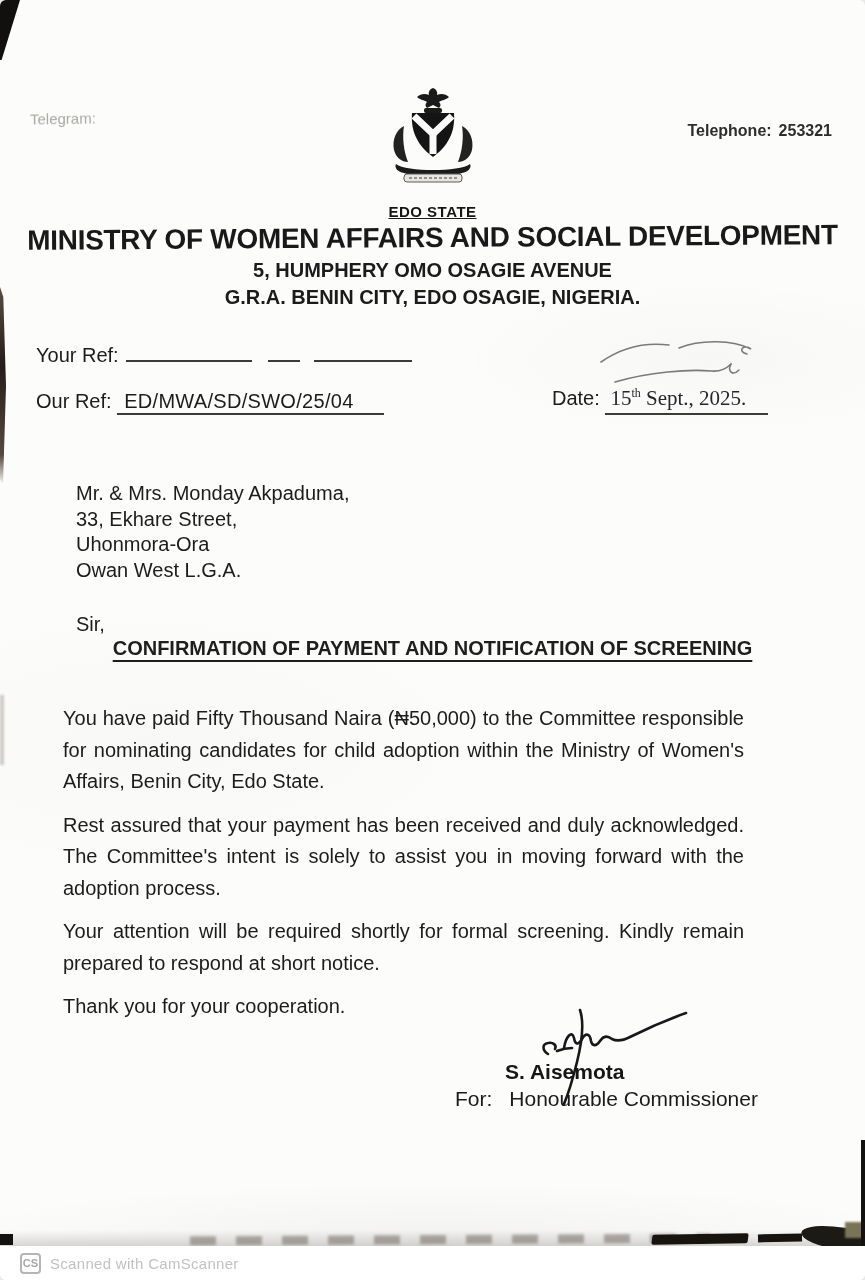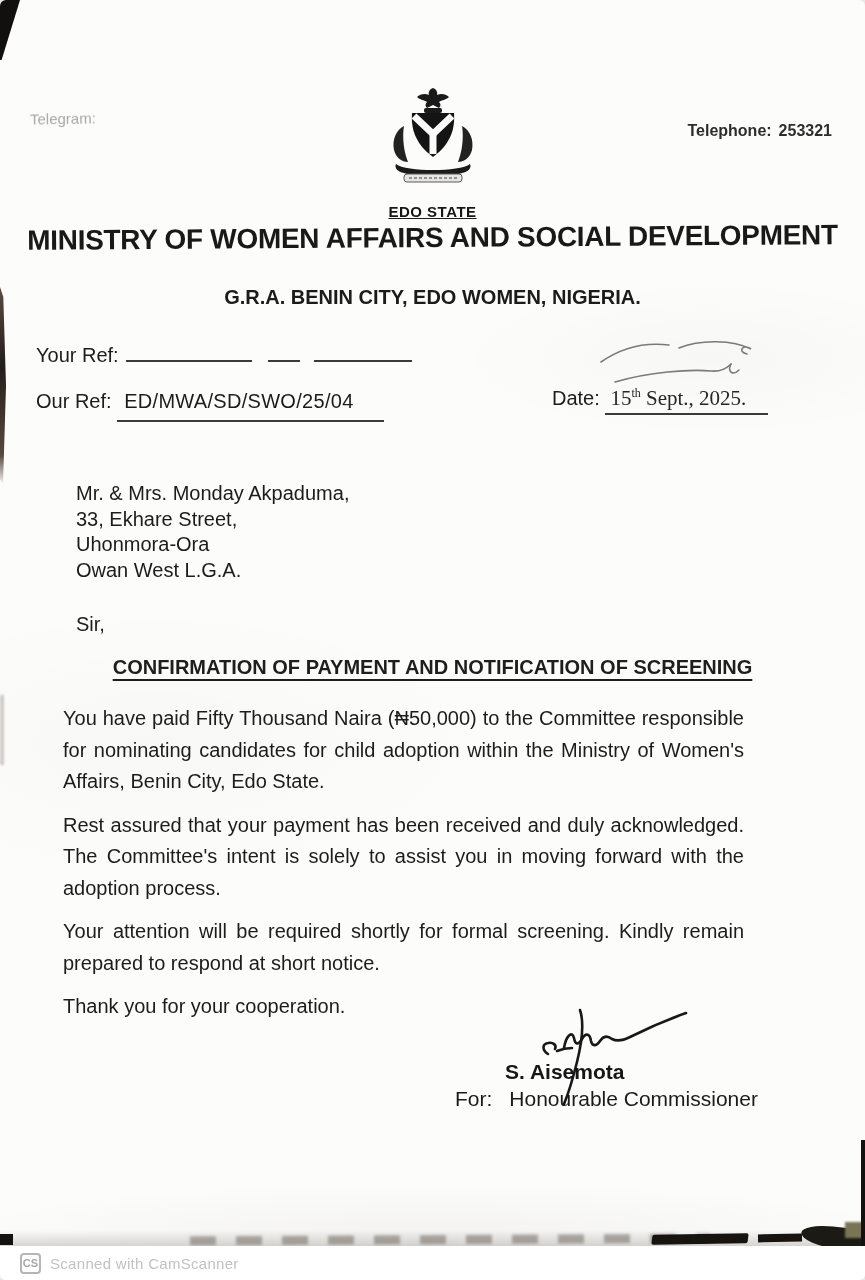--- a/index.html
+++ b/index.html
@@ -45,30 +45,30 @@
   .hq{position:absolute;left:0;width:100%;text-align:center;font-weight:bold;color:#1b1b1b;}
   .hq1{top:259px;font-size:20px;}
   .hq2{top:286px;font-size:20px;}
   
   .your-ref{position:absolute;left:36px;top:344px;font-size:20px;}
   .ref-seg{display:inline-block;height:15px;border-bottom:2px solid #3b3b3b;vertical-align:baseline;}
   .seg1{width:126px;margin-left:2px;}
   .seg2{width:32px;margin-left:10px;}
   .seg3{width:98px;margin-left:9px;}
   .our-ref{position:absolute;left:36px;top:390px;font-size:20px;}
-  .our-ref-val{border-bottom:2px solid #3b3b3b;padding:0 30px 8px 7px;letter-spacing:.3px;margin-top:32px;}
+  .our-ref-val{border-bottom:2px solid #3b3b3b;padding:0 30px 1px 7px;letter-spacing:.3px;margin-top:32px;}
   .date-row{position:absolute;left:552px;top:386px;font-size:20px;white-space:nowrap;}
   .date-val{display:inline-block;border-bottom:2px solid #3b3b3b;padding:0 22px 2px 5px;
     font-family:"Liberation Serif", serif;font-size:21px;color:#26262b;}
   .date-val sup{font-size:12px;}
   .date-scribble{position:absolute;left:593px;top:336px;}
   
   .recipient{position:absolute;left:76px;top:481px;font-size:20px;line-height:25.5px;}
   .salutation{position:absolute;left:76px;top:613px;font-size:20px;}
-  .subject{position:absolute;left:0;top:656px;width:100%;text-align:center;font-size:20px;font-weight:bold;
+  .subject{position:absolute;left:0;top:637px;width:100%;text-align:center;font-size:20px;font-weight:bold;
     text-decoration:underline;text-underline-offset:5px;text-decoration-thickness:2px;color:#1e1e1e;}
   .body-text{position:absolute;left:63px;top:703px;width:681px;font-size:20px;line-height:31.5px;text-align:justify;}
   .body-text p{margin:0 0 12px 0;}
   .body-text p:last-child{text-align:left;}
   
   .sig-scribble{position:absolute;left:520px;top:1002px;}
   .sig-name{position:absolute;left:505px;top:1060px;font-size:21px;font-weight:bold;color:#161616;}
   .sig-for{position:absolute;left:455px;top:1087px;font-size:21px;color:#1b1b1b;}
   .sig-for .for-label{margin-right:17px;}
   
@@ -102,21 +102,22 @@
       <path d="M30,40 c-8,4 -12,14 -10,24 c2,8 8,12 14,12 c-4,-10 -6,-24 -4,-36 z" fill="#222222"></path>
       <path d="M88,40 c8,4 12,14 10,24 c-2,8 -8,12 -14,12 c4,-10 6,-24 4,-36 z" fill="#222222"></path>
       <path d="M22,78 c10,8 64,8 74,0 c2,4 -2,8 -8,9 c-16,5 -42,5 -58,0 c-6,-1 -10,-5 -8,-9 z" fill="#1b1b1b"></path>
       <rect x="30" y="88" width="58" height="8" rx="3" fill="#e8e6e2" stroke="#5a5a5a" stroke-width="1"></rect>
       <line x1="35" y1="92" x2="83" y2="92" stroke="#787878" stroke-width="1.6" stroke-dasharray="3 2"></line>
     </svg>
     <div class="emblem-caption">EDO STATE</div>
   </div>
 
   <h1 class="title">MINISTRY OF WOMEN AFFAIRS AND SOCIAL DEVELOPMENT</h1>
-  <div class="hq hq2">G.R.A. BENIN CITY, EDO WOMEN, NIGERIA.</div>
+  <div class="hq hq1">5, HUMPHERY OMO OSAGIE AVENUE</div>
+  <div class="hq hq2">G.R.A. BENIN CITY, EDO OSAGIE, NIGERIA.</div>
 
   <div class="your-ref">
     <span>Your Ref:</span>
     <span class="ref-seg seg1"></span>
     <span class="ref-seg seg2"></span>
     <span class="ref-seg seg3"></span>
   </div>
 
   <div class="our-ref">
     <span>Our Ref:</span>

